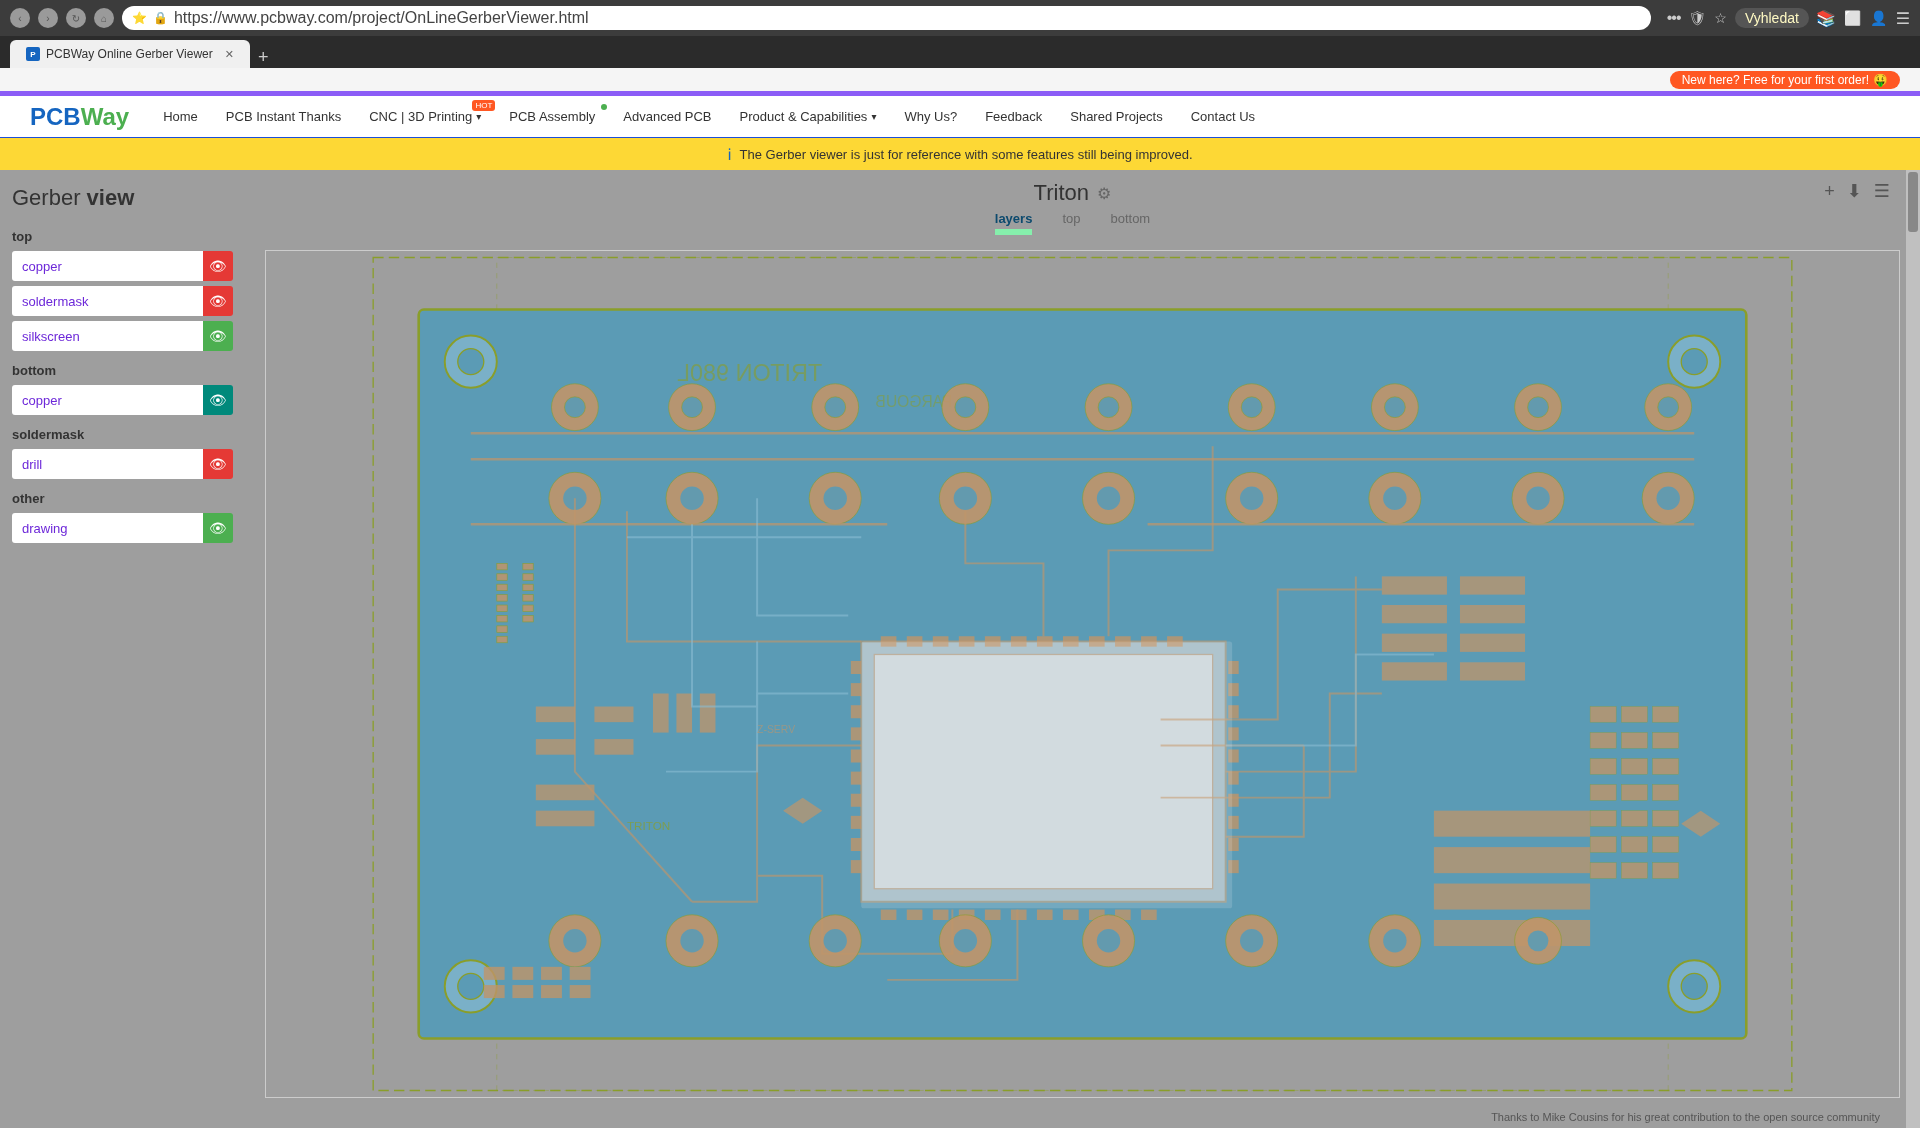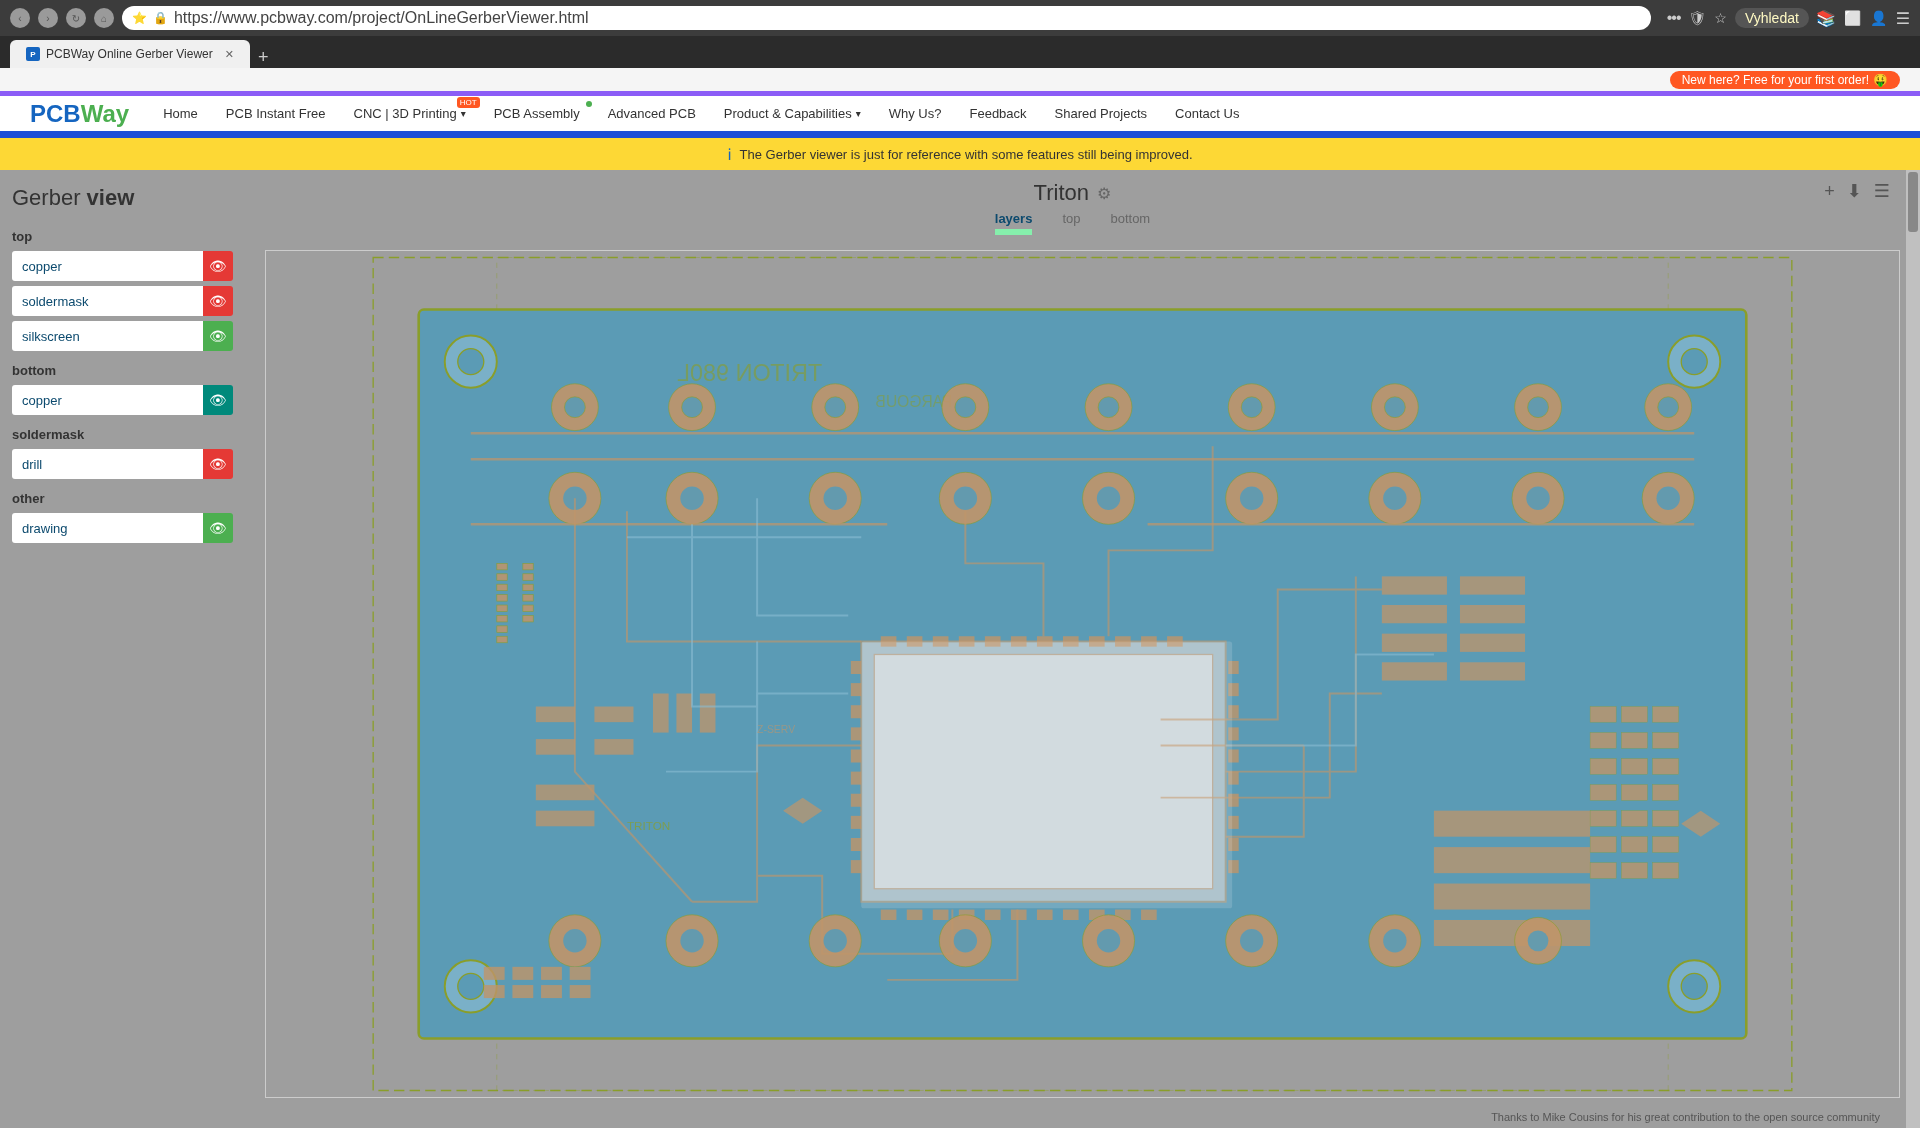--- a/index.html
+++ b/index.html
@@ -75,21 +75,21 @@
       gap: 4px;
     }
 
     
     .nav-bar {
       background: white;
       height: 42px;
       display: flex;
       align-items: center;
       padding: 0 30px;
-      border-bottom: 7px solid #1d4ed8;
+      border-bottom: 1px solid #1d4ed8;
       gap: 0;
     }
     .nav-logo {
       margin-right: 20px;
     }
     .nav-links { display: flex; gap: 0; align-items: center; }
     .nav-link {
       padding: 0 14px;
       height: 42px;
       display: flex;
@@ -147,21 +147,21 @@
       margin-bottom: 5px;
       gap: 0;
     }
     .layer-name {
       flex: 1;
       background: white;
       border: none;
       border-radius: 3px 0 0 3px;
       padding: 5px 10px;
       font-size: 13px;
-      color: #0c4a6e;
+      color: #6d28d9;
       height: 30px;
       display: flex;
       align-items: center;
     }
     .layer-toggle {
       width: 30px;
       height: 30px;
       border: none;
       border-radius: 0 3px 3px 0;
       display: flex;
@@ -317,21 +317,21 @@
 
 <div class="nav-bar">
   <div class="nav-logo">
     <span style="font-size:24px;font-weight:bold;color:#1565C0;">PCB</span><span style="font-size:24px;font-weight:bold;color:#4CAF50;">Way</span>
   </div>
   <div class="nav-links">
     <div class="nav-link">
       <span>Home</span>
     </div>
     <div class="nav-link">
-      <span>PCB Instant Free</span>
+      <span>PCB Instant Thanks</span>
     </div>
     <div class="nav-link" style="position:relative;">
       <span>CNC | 3D Printing</span>
       <span style="background:#ff5722;color:white;font-size:8px;border-radius:3px;padding:1px 3px;position:absolute;top:4px;right:0;">HOT</span>
       <span style="margin-left:4px;font-size:10px;">▾</span>
     </div>
     <div class="nav-link" style="position:relative;">
       <span>PCB Assembly</span>
       <span style="background:#4CAF50;width:6px;height:6px;border-radius:50%;position:absolute;top:8px;right:2px;display:inline-block;"></span>
     </div>

